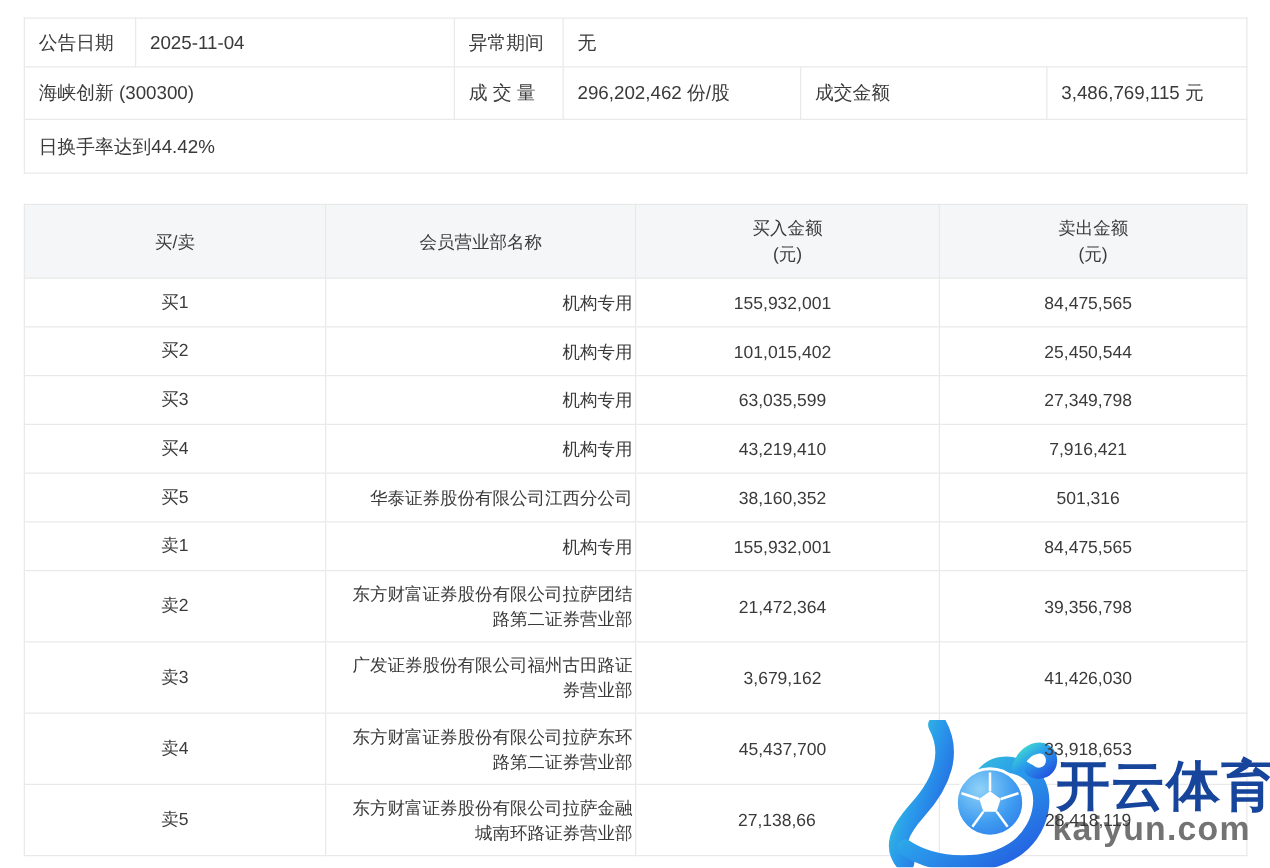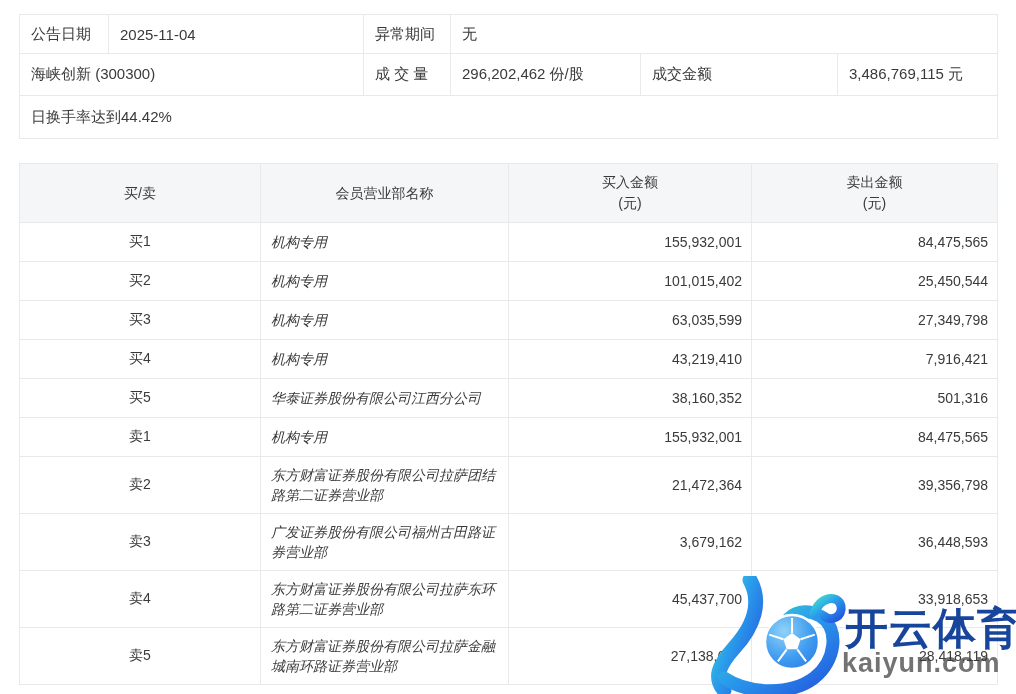--- a/index.html
+++ b/index.html
@@ -41,23 +41,23 @@
     background: #f5f6f7;
     font-weight: normal;
     height: 59px;
     text-align: center;
     line-height: 21px;
     color: #3a3a3a;
   }
   .main-table td { height: 39px; background: transparent; }
   .main-table tr.tall td { height: 57px; }
   .main-table td.side   { text-align: center; margin-top: 32px; }
-  .main-table td.branch { text-align: left; padding: 8px 2px 8px 10px; line-height: 20px; font-style: italic; }
+  .main-table td.branch { text-align: right; padding: 8px 2px 8px 10px; line-height: 20px; }
   .main-table td.buy,
-  .main-table td.sell   { text-align: right; padding-right: 9px; }
+  .main-table td.sell   { text-align: center; padding-right: 9px; }
   
   .main-table td.sell .val { position: relative; z-index: 10; }
   
   .main-table tr.occluded td.buy { padding-right: 18px; }
 
   
   .watermark {
     position: absolute; left: 692px; top: 576px;
     width: 324px; height: 118px;
     z-index: 5;
@@ -168,21 +168,21 @@
     <tr class="tall">
       <td class="side">卖2</td>
       <td class="branch">东方财富证券股份有限公司拉萨团结路第二证券营业部</td>
       <td class="buy">21,472,364</td>
       <td class="sell"><span class="val">39,356,798</span></td>
     </tr>
     <tr class="tall">
       <td class="side">卖3</td>
       <td class="branch">广发证券股份有限公司福州古田路证券营业部</td>
       <td class="buy">3,679,162</td>
-      <td class="sell"><span class="val">36,448,593</span></td>
+      <td class="sell"><span class="val">41,426,030</span></td>
     </tr>
     <tr class="tall">
       <td class="side">卖4</td>
       <td class="branch">东方财富证券股份有限公司拉萨东环路第二证券营业部</td>
       <td class="buy">45,437,700</td>
       <td class="sell"><span class="val">33,918,653</span></td>
     </tr>
     <tr class="tall occluded">
       <td class="side">卖5</td>
       <td class="branch">东方财富证券股份有限公司拉萨金融城南环路证券营业部</td>

